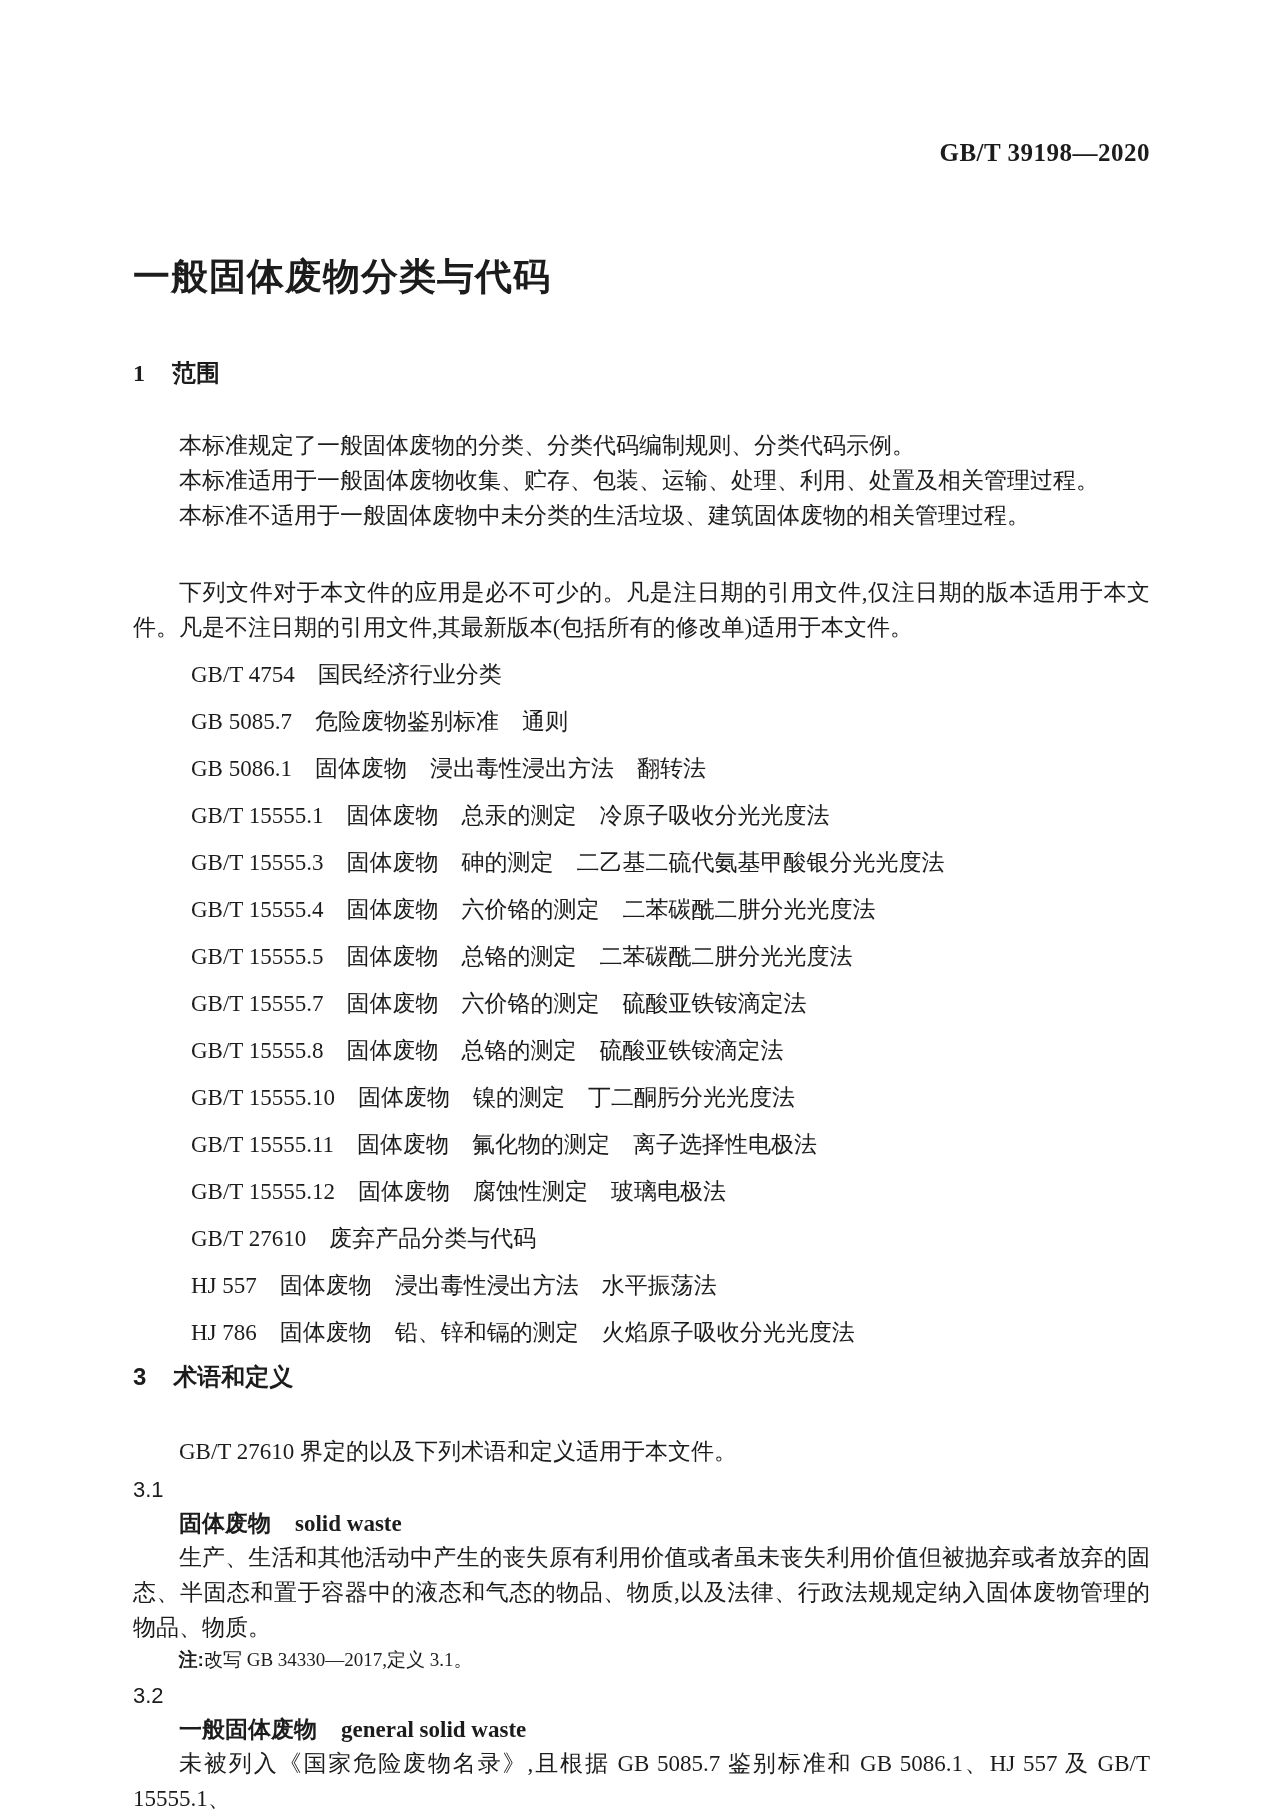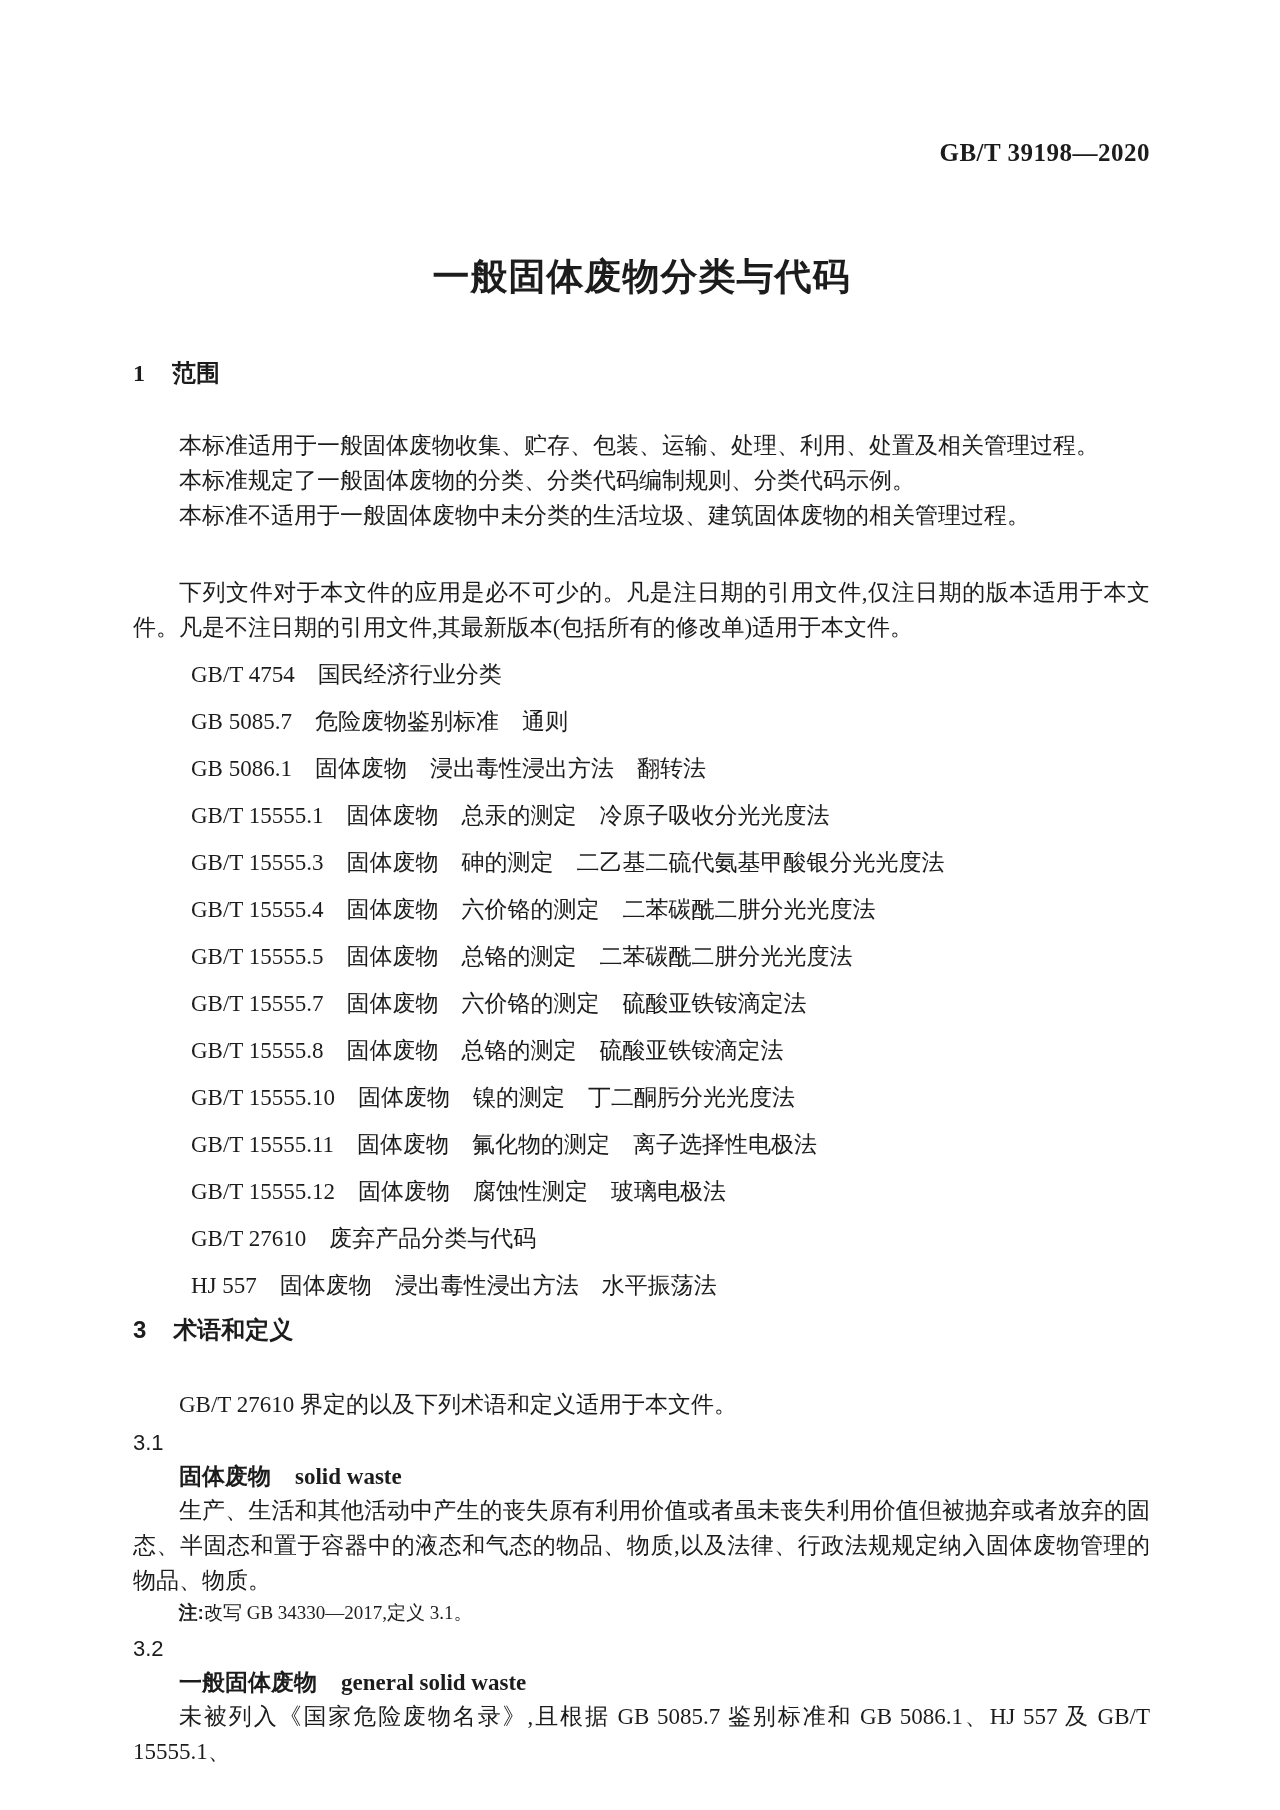--- a/index.html
+++ b/index.html
@@ -18,21 +18,20 @@
   .doc-number {
     text-align: right;
     font-family: "Liberation Serif", serif;
     font-weight: bold;
     font-size: 25px;
     line-height: 26px;
     letter-spacing: 0.5px;
   }
   .title {
     margin: 88px 0 0 0;
-    text-align: center;
     font-family: Liberation Sans, sans-serif;
     font-weight: bold;
     font-size: 37px;
     line-height: 46px;
     letter-spacing: 1px;
   }
   .sec-heading {
     font-family: "Liberation Sans", sans-serif;
     font-weight: bold;
     font-size: 24px;
@@ -94,22 +93,22 @@
 
   <div class="doc-number">GB/T 39198—2020</div>
 
   <h1 class="title">一般固体废物分类与代码</h1>
 
   <div class="sec1">
     <h2 class="sec-heading">
       <span class="sec-num">1</span><span>范围</span>
     </h2>
     <div class="para-group">
+      <p class="para">本标准规定了一般固体废物的分类、分类代码编制规则、分类代码示例。</p>
       <p class="para">本标准适用于一般固体废物收集、贮存、包装、运输、处理、利用、处置及相关管理过程。</p>
-      <p class="para">本标准规定了一般固体废物的分类、分类代码编制规则、分类代码示例。</p>
       <p class="para">本标准不适用于一般固体废物中未分类的生活垃圾、建筑固体废物的相关管理过程。</p>
     </div>
   </div>
 
   <div class="sec2">
     <div class="para-group-tight">
       <p class="para">下列文件对于本文件的应用是必不可少的。凡是注日期的引用文件,仅注日期的版本适用于本文件。凡是不注日期的引用文件,其最新版本(包括所有的修改单)适用于本文件。</p>
     </div>
     <div class="refs">
       <p class="ref">GB/T 4754　国民经济行业分类</p>
@@ -119,20 +118,21 @@
       <p class="ref">GB/T 15555.3　固体废物　砷的测定　二乙基二硫代氨基甲酸银分光光度法</p>
       <p class="ref">GB/T 15555.4　固体废物　六价铬的测定　二苯碳酰二肼分光光度法</p>
       <p class="ref">GB/T 15555.5　固体废物　总铬的测定　二苯碳酰二肼分光光度法</p>
       <p class="ref">GB/T 15555.7　固体废物　六价铬的测定　硫酸亚铁铵滴定法</p>
       <p class="ref">GB/T 15555.8　固体废物　总铬的测定　硫酸亚铁铵滴定法</p>
       <p class="ref">GB/T 15555.10　固体废物　镍的测定　丁二酮肟分光光度法</p>
       <p class="ref">GB/T 15555.11　固体废物　氟化物的测定　离子选择性电极法</p>
       <p class="ref">GB/T 15555.12　固体废物　腐蚀性测定　玻璃电极法</p>
       <p class="ref">GB/T 27610　废弃产品分类与代码</p>
       <p class="ref">HJ 557　固体废物　浸出毒性浸出方法　水平振荡法</p>
+      <p class="ref">HJ 786　固体废物　铅、锌和镉的测定　火焰原子吸收分光光度法</p>
     </div>
   </div>
 
   <div class="sec3">
     <h2 class="sec-heading">
       <span class="sec-num">3</span><span>术语和定义</span>
     </h2>
     <div class="para-group-tight">
       <p class="para">GB/T 27610 界定的以及下列术语和定义适用于本文件。</p>
     </div>

